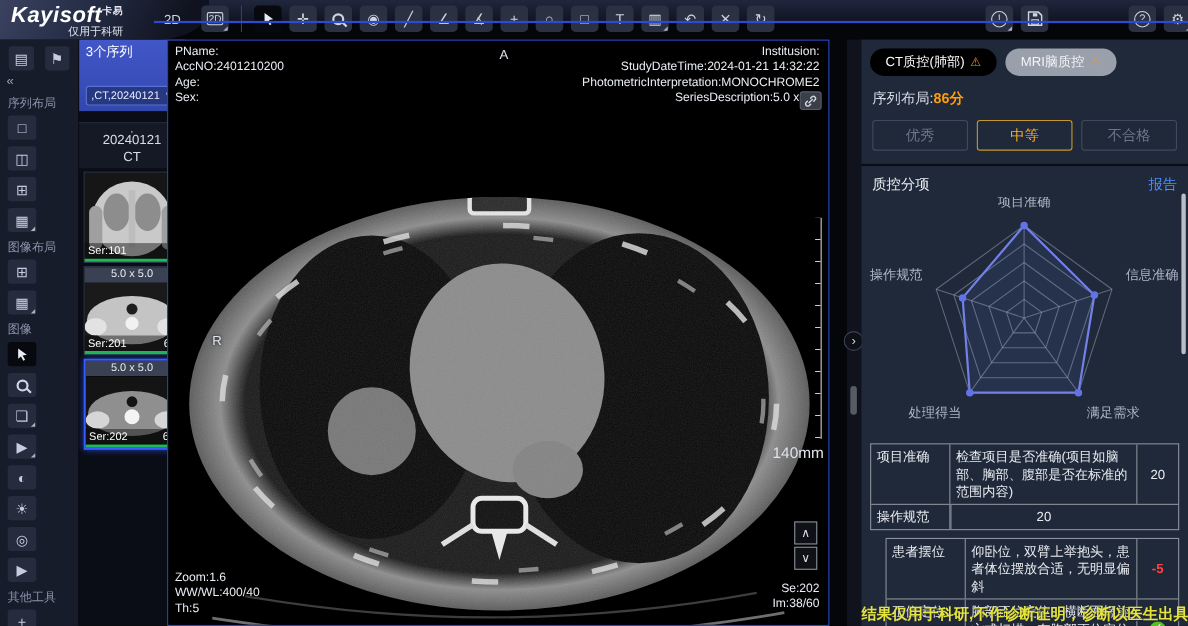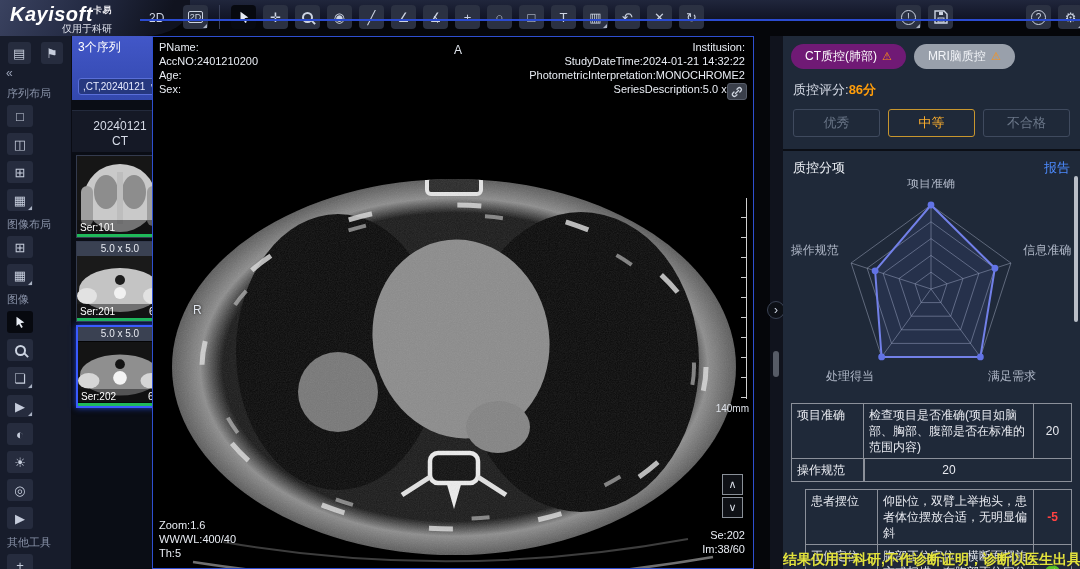--- a/index.html
+++ b/index.html
@@ -75,38 +75,38 @@
     border:1px solid #2e4fd0; }
   #ct-svg { position:absolute; left:0; top:0; }
   .ov { position:absolute; color:#e9edf4; font-size:11px; line-height:14px; text-shadow:0 0 3px #000; }
   .ov.right { text-align:right; }
   .orient { position:absolute; color:#dfe4ec; font-size:12px; text-shadow:0 0 3px #000; }
   .link-btn { position:absolute; right:6px; top:46px; width:20px; height:17px; background:#3a3f4a;
     border:1px solid #565c68; border-radius:3px; display:flex; align-items:center; justify-content:center; cursor:pointer; }
   .ruler { position:absolute; right:6px; top:161px; width:6px; height:201px;
     border-right:1px solid #cfcfcf;
     background:repeating-linear-gradient(to bottom,transparent 0 19px,#cfcfcf 19px 20px); }
-  .ruler-label { position:absolute; right:4px; top:366px; color:#dfe3ea; font-size:10px; }
+  .ruler-label { position:absolute; right:4px; top:366px; color:#dfe3ea; font-size:14px; }
   .stepper { position:absolute; right:10px; top:437px; display:flex; flex-direction:column; gap:2px; }
   .stepper .stp { width:21px; height:21px; border:1px solid #8a9098; background:rgba(18,20,26,.85);
     color:#d8dde6; font-size:11px; display:flex; align-items:center; justify-content:center; cursor:pointer; }
 
   
   #divider { position:absolute; left:770px; top:36px; width:13px; bottom:0; background:#10131d; }
   .panel-handle { position:absolute; left:-3px; top:265px; width:18px; height:18px; border-radius:50%;
     background:#0d1016; border:1px solid #3a4254; color:#cfd5e2; font-size:12px;
     display:flex; align-items:center; justify-content:center; cursor:pointer; }
   .slice-thumb { position:absolute; left:3px; top:315px; width:6px; height:26px; background:#565b66; border-radius:3px; cursor:pointer; }
 
   
   #rightpanel { position:absolute; left:783px; top:36px; width:297px; bottom:0;
     background:#1f2939; overflow:hidden; }
   .tabs { display:flex; gap:8px; padding:8px 8px 6px 8px; }
   .pill { border-radius:14px; padding:4px 14px; font-size:12px; display:flex; gap:5px; align-items:center; cursor:pointer; }
-  .pill.active { background:#701a75; color:#fff; }
+  .pill.active { background:#000000; color:#fff; }
   .pill.inactive { background:#99a0ab; color:#f2f4f8; }
   .warn { color:#ff9214; font-size:11px; }
   .score-row { padding:6px 10px 2px 10px; font-size:13px; color:#d6dbe6; }
   .score-val { color:#ff9d0a; font-weight:bold; }
   .grade-row { display:flex; gap:8px; padding:8px 10px 12px 10px; }
   .grade { flex:1; height:28px; border:1px solid #3f4a5e; border-radius:3px; background:transparent;
     color:#6a7688; font-size:13px; display:flex; align-items:center; justify-content:center; cursor:pointer; }
   .grade.sel { border-color:#c8962e; color:#ffb02e; }
   .sec-divider { height:2px; background:#0b0e15; }
   .subhead-row { display:flex; justify-content:space-between; padding:8px 10px 2px 10px; }
@@ -447,21 +447,21 @@
       <span>CT质控(肺部)</span>
       <span class="warn">⚠</span>
     </div>
     <div class="pill inactive">
       <span>MRI脑质控</span>
       <span class="warn">⚠</span>
     </div>
   </div>
 
   <div class="score-row">
-    <span>质控评分:</span><span class="score-val">86分</span>
+    <span>序列布局:</span><span class="score-val">86分</span>
   </div>
 
   <div class="grade-row">
     <div class="grade">优秀</div>
     <div class="grade sel">中等</div>
     <div class="grade">不合格</div>
   </div>
 
   <div class="sec-divider"></div>
 

